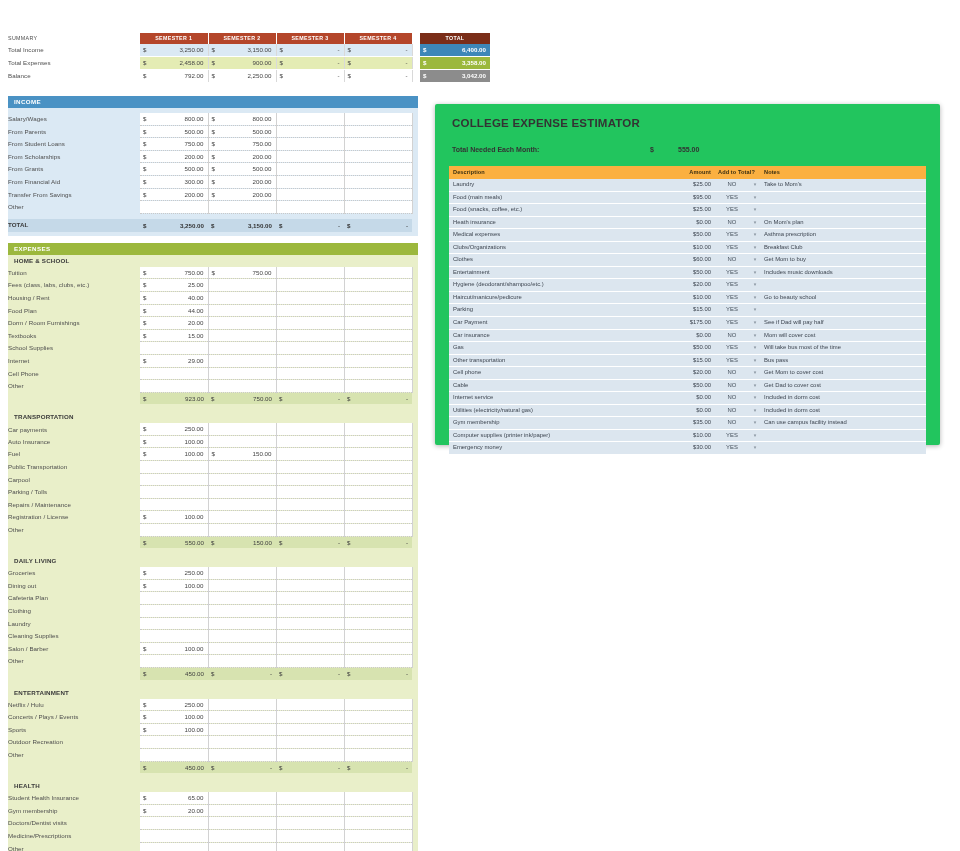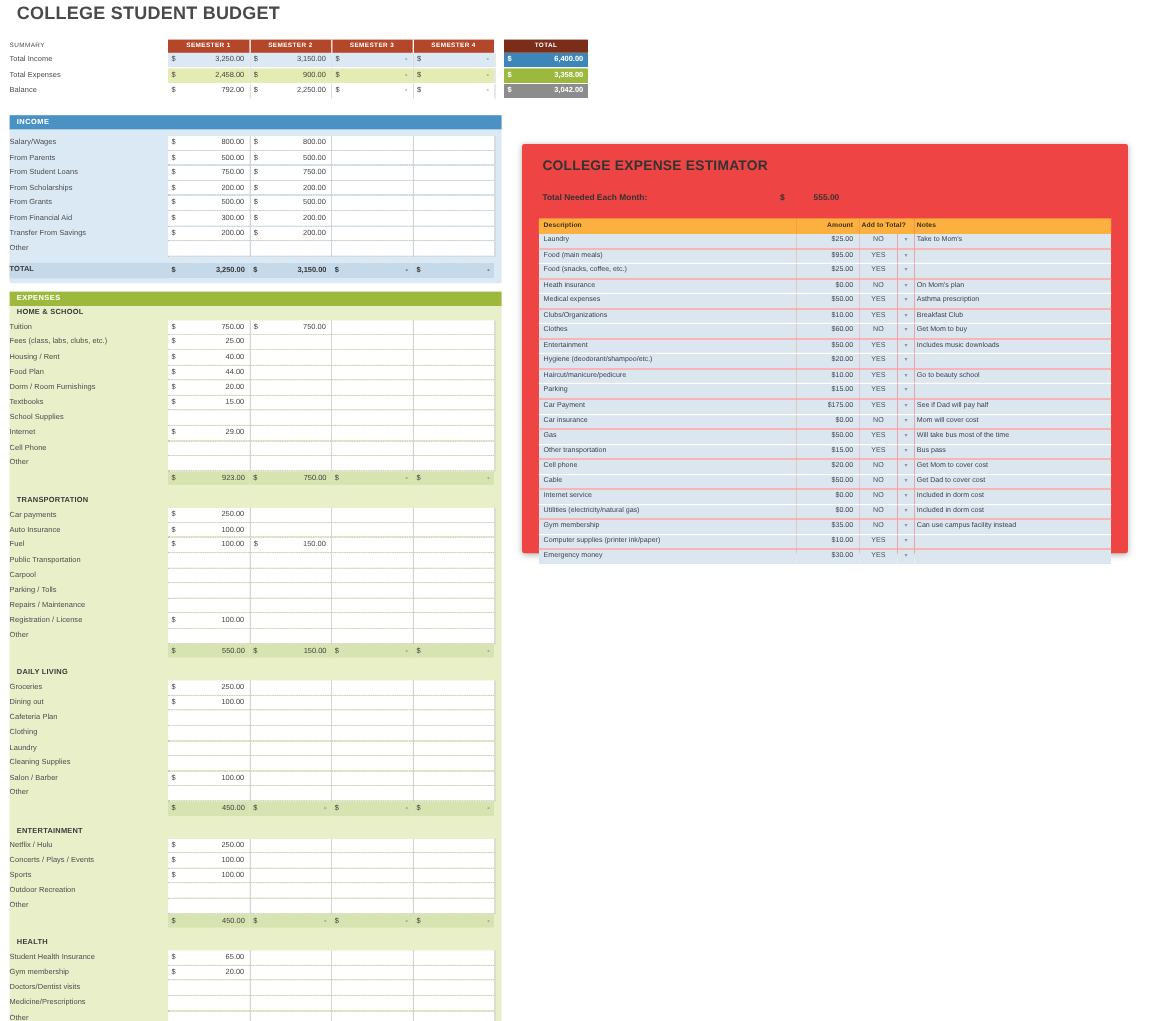--- a/index.html
+++ b/index.html
@@ -108,22 +108,22 @@
     background: #c5d9e8; border-bottom: none; border-right: none;
     height: 13px; line-height: 13px; font-size: 6.2px; position: relative;
     font-weight: bold; color: #333;
   }
   .rowtot-income td.v .cur { position: absolute; left: 3px; top: 0; }
   .rowtot-income td.v .amt { position: absolute; right: 4px; top: 0; }
   .rowtot-income td.lbl { background: #c5d9e8; font-weight: bold; }
 
   
   .card {
-    position: absolute; left: 435px; top: 120px; width: 505px; height: 341px;
-    background: #ef4444;
+    position: absolute; left: 435px; top: 104px; width: 505px; height: 341px;
+    background: #22c55e;
     box-shadow: 0 1px 5px rgba(0,0,0,.30);
     border-radius: 2px;
   }
   .card-title {
     position: absolute; left: 17px; top: 13px;
     font-size: 11.5px; font-weight: bold; color: #333; letter-spacing: .2px;
   }
   .needed-label {
     position: absolute; left: 17px; top: 42px;
     font-size: 7px; font-weight: bold; color: #333;
@@ -161,21 +161,20 @@
   table.est td.amt { text-align: right; padding-right: 5px; padding-left: 0; }
   table.est td.add { text-align: center; padding-left: 0; color: #45505c; }
   table.est td.arrow { text-align: center; padding-left: 0; color: #8a94a0; font-size: 5px; }
   table.est td.note { padding-left: 2px; }
 </style>
 </head>
 <body>
 
 <div class="page">
 
-  <div class="doc-title">COLLEGE STUDENT BUDGET</div>
 
   <div class="sheet">
 
     <table class="grid">
       <colgroup>
         <col class="c-label">
           <col class="c-sem">
           <col class="c-sem">
           <col class="c-sem">
           <col class="c-sem">

